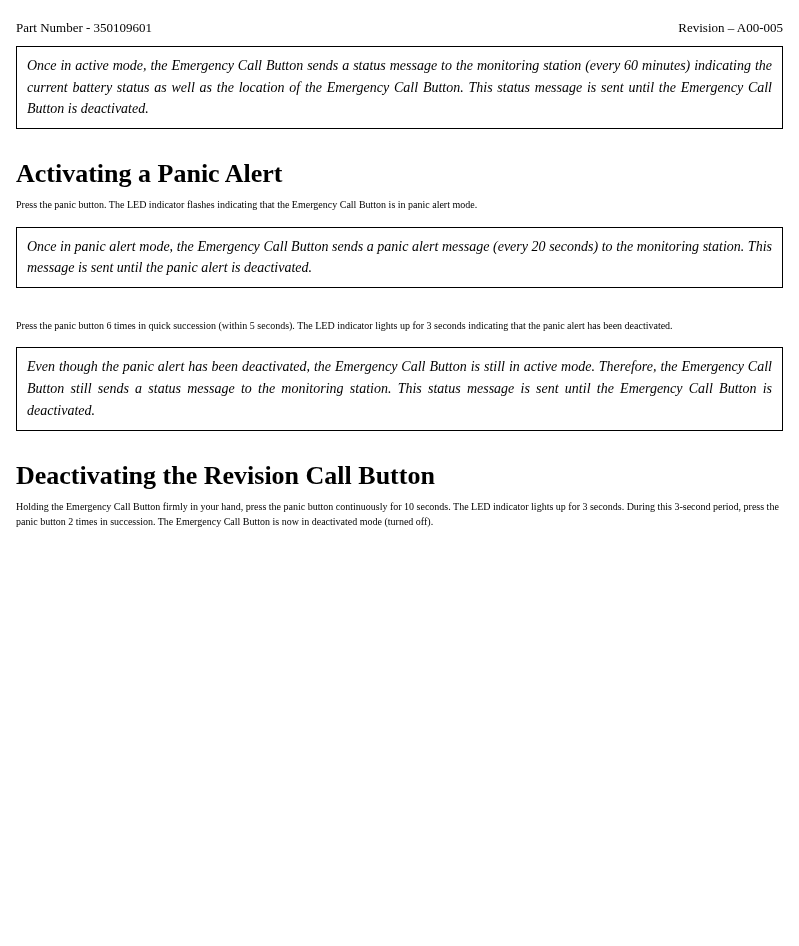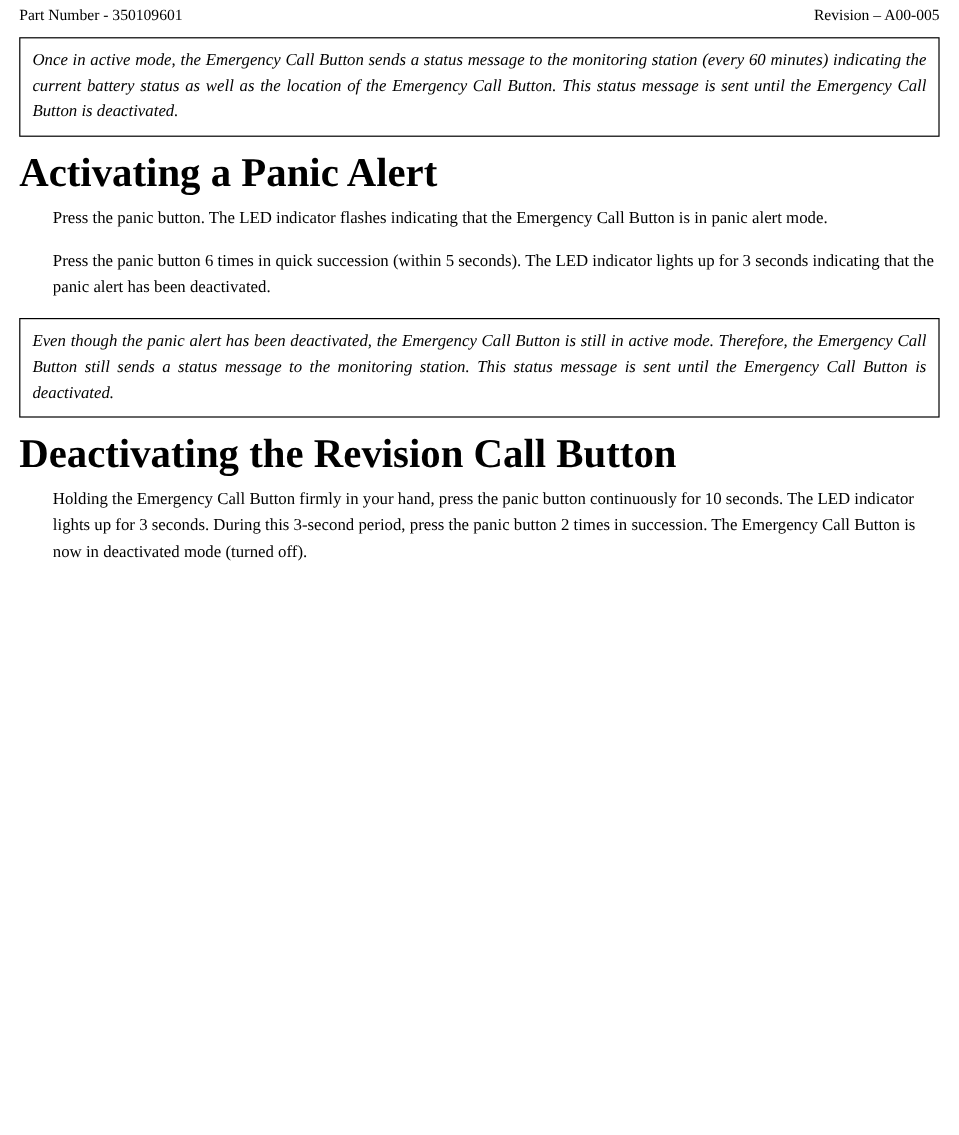--- a/index.html
+++ b/index.html
@@ -14,72 +14,74 @@
       color: #000;
       background: #fff;
       width: 799px;
       min-height: 946px;
       padding: 0;
     }
 
     .page {
       width: 799px;
       min-height: 946px;
-      padding: 5px 16px 16px 16px;
+      padding: 20px 16px 16px 16px;
     }
 
     .header {
       display: flex;
       justify-content: space-between;
       align-items: center;
       margin-bottom: 10px;
       font-size: 13px;
     }
 
     .bordered-note {
       border: 1.5px solid #000;
       padding: 8px 10px;
-      margin-bottom: 12px;
+      margin-bottom: 30px;
       font-style: italic;
       font-size: 14px;
       line-height: 1.55;
       text-align: justify;
     }
 
     .section-heading {
-      font-size: 34px;
+      font-size: 26px;
       font-weight: bold;
       margin-bottom: 8px;
       margin-top: 8px;
     }
 
     .body-text {
-      font-size: 14px;
+      font-size: 10px;
       line-height: 1.55;
       margin-bottom: 14px;
-      margin-left: 28px;
     }
   </style>
 </head>
 <body>
 
 <div class="page">
 
   <div class="header">
     <span>Part Number - 350109601</span>
     <span>Revision – A00-005</span>
   </div>
 
   <div class="bordered-note">
     <span>Once in active mode, the Emergency Call Button sends a status message to the monitoring station (every 60 minutes) indicating the current battery status as well as the location of the Emergency Call Button. This status message is sent until the Emergency Call Button is deactivated.</span>
   </div>
 
   <div class="section-heading">Activating a Panic Alert</div>
   <div class="body-text">Press the panic button. The LED indicator flashes indicating that the Emergency Call Button is in panic alert mode.</div>
 
+  <div class="bordered-note">
+    <span>Once in panic alert mode, the Emergency Call Button sends a panic alert message (every 20 seconds) to the monitoring station. This message is sent until the panic alert is deactivated.</span>
+  </div>
 
   <div class="body-text">Press the panic button 6 times in quick succession (within 5 seconds). The LED indicator lights up for 3 seconds indicating that the panic alert has been deactivated.</div>
 
   <div class="bordered-note">
     <span>Even though the panic alert has been deactivated, the Emergency Call Button is still in active mode. Therefore, the Emergency Call Button still sends a status message to the monitoring station. This status message is sent until the Emergency Call Button is deactivated.</span>
   </div>
 
   <div class="section-heading">Deactivating the Revision Call Button</div>
   <div class="body-text">Holding the Emergency Call Button firmly in your hand, press the panic button continuously for 10 seconds. The LED indicator lights up for 3 seconds. During this 3-second period, press the panic button 2 times in succession. The Emergency Call Button is now in deactivated mode (turned off).</div>
 

